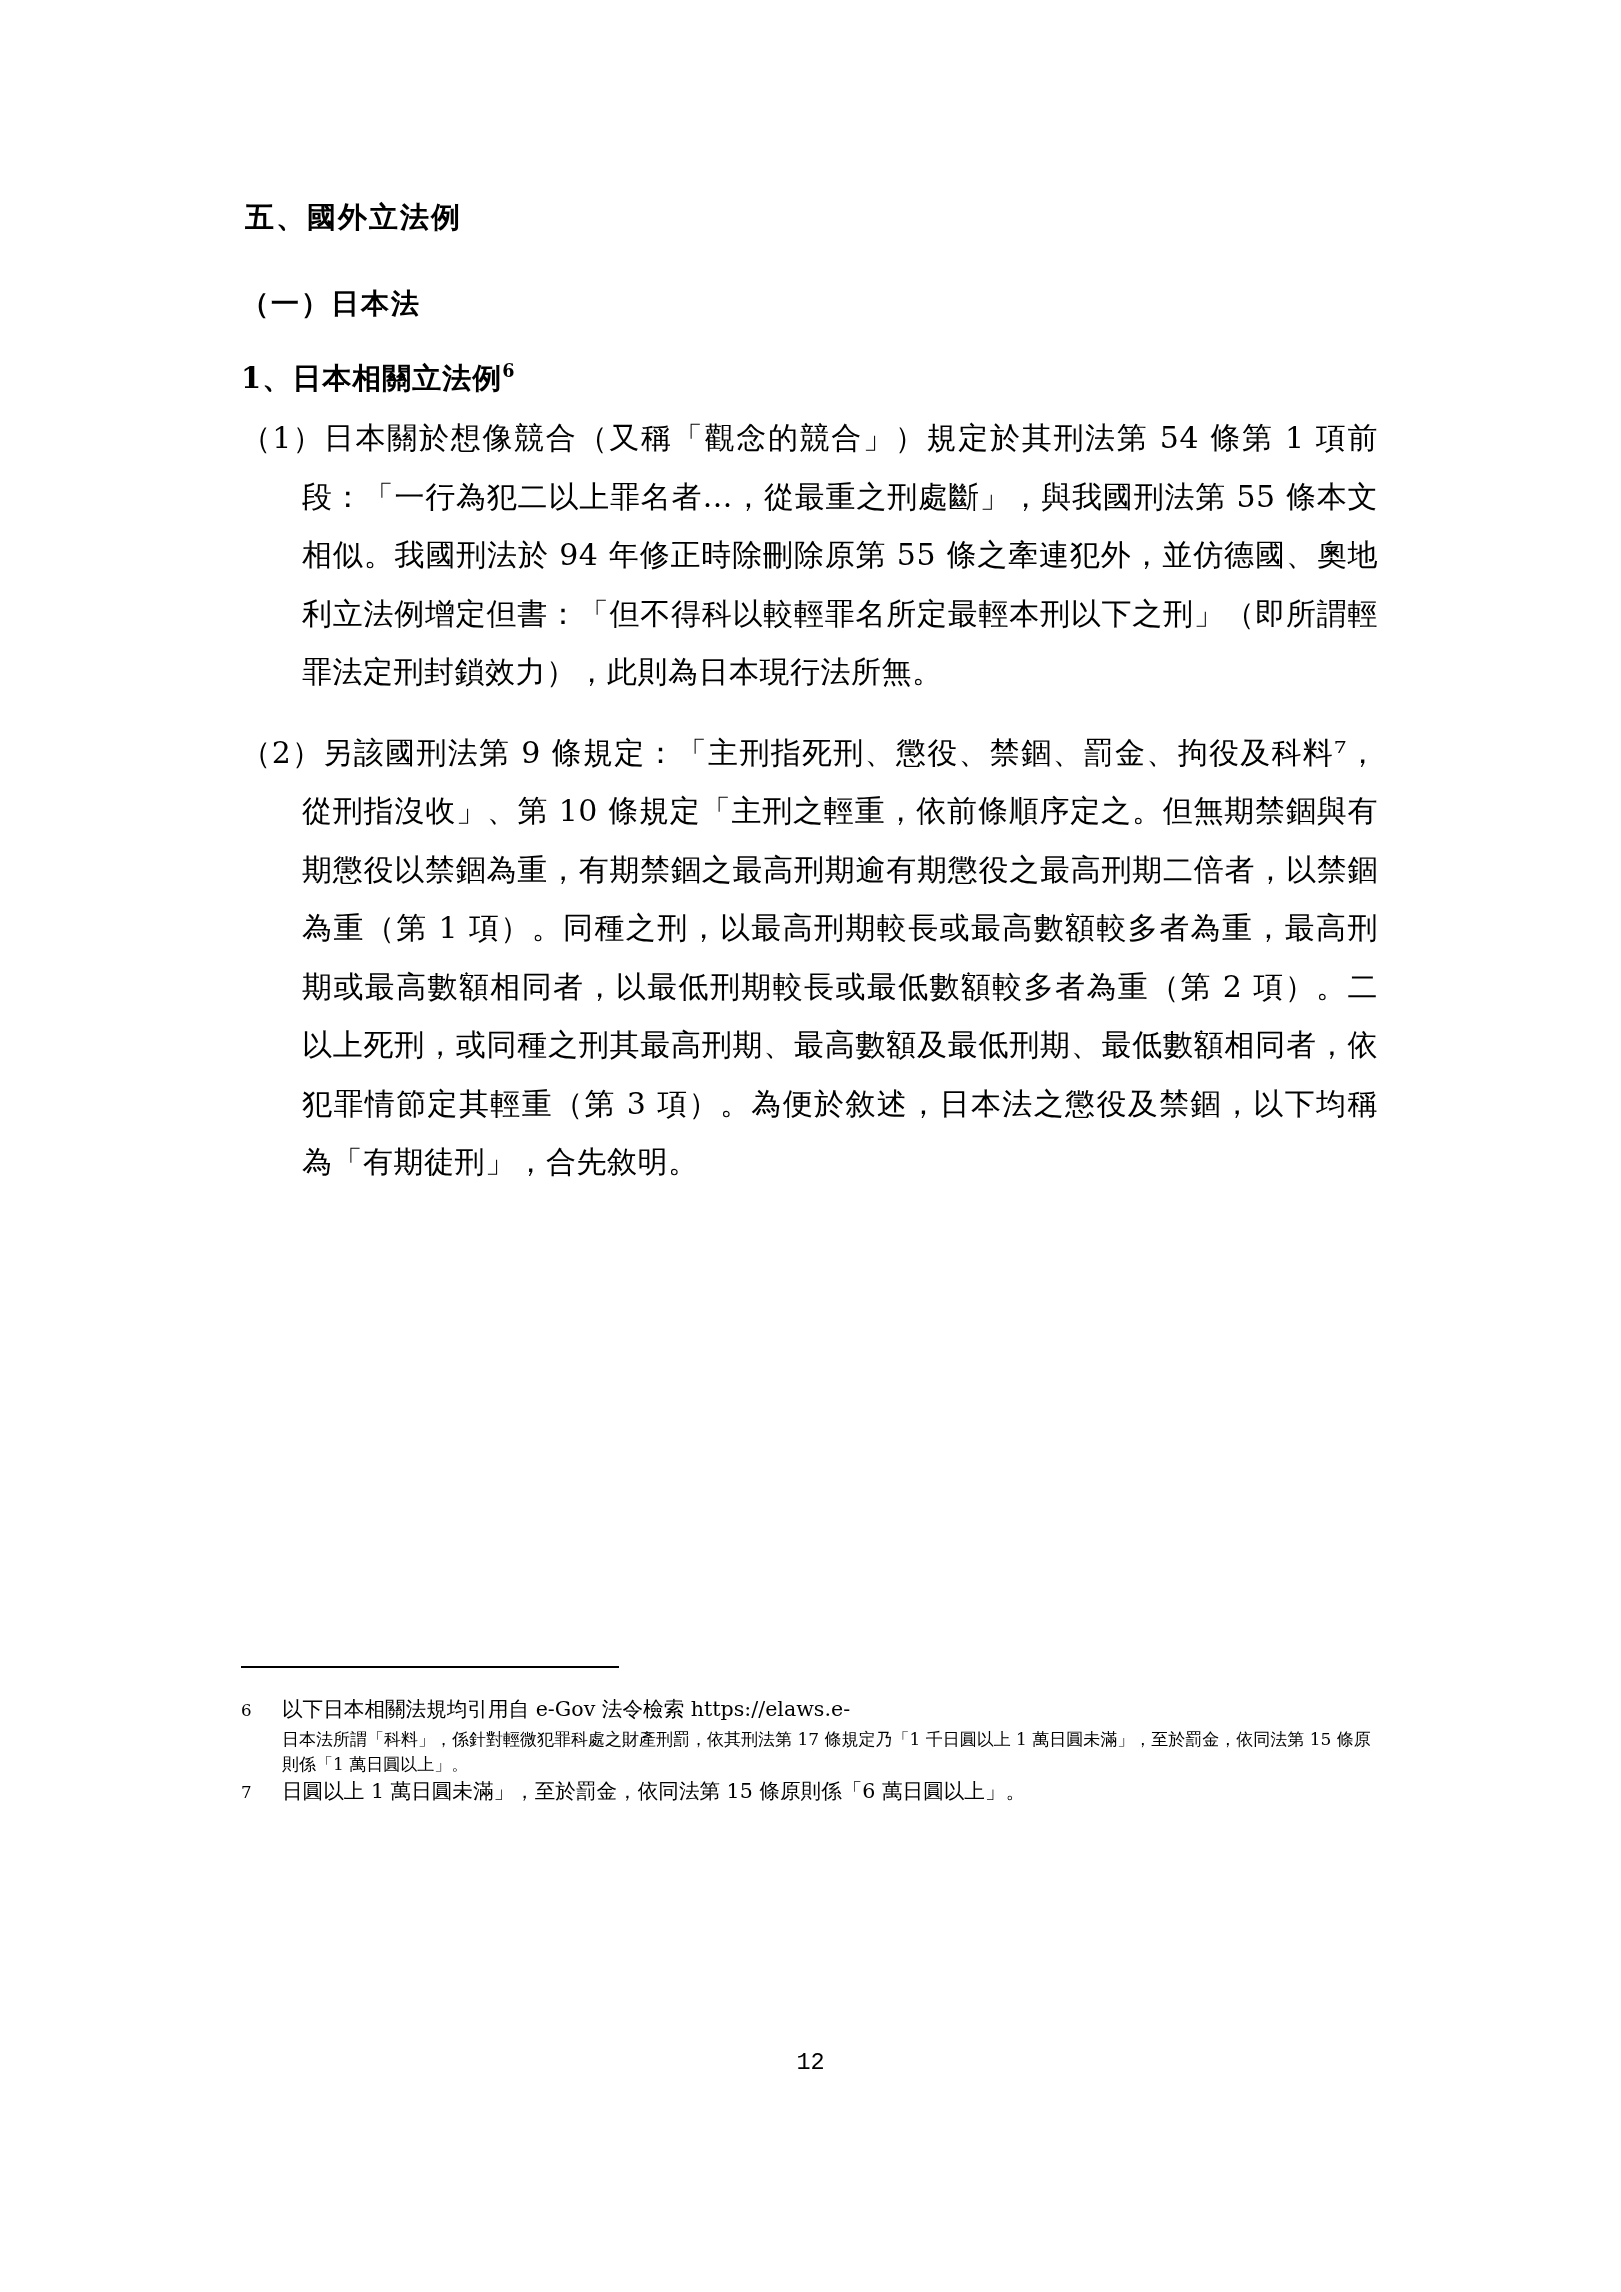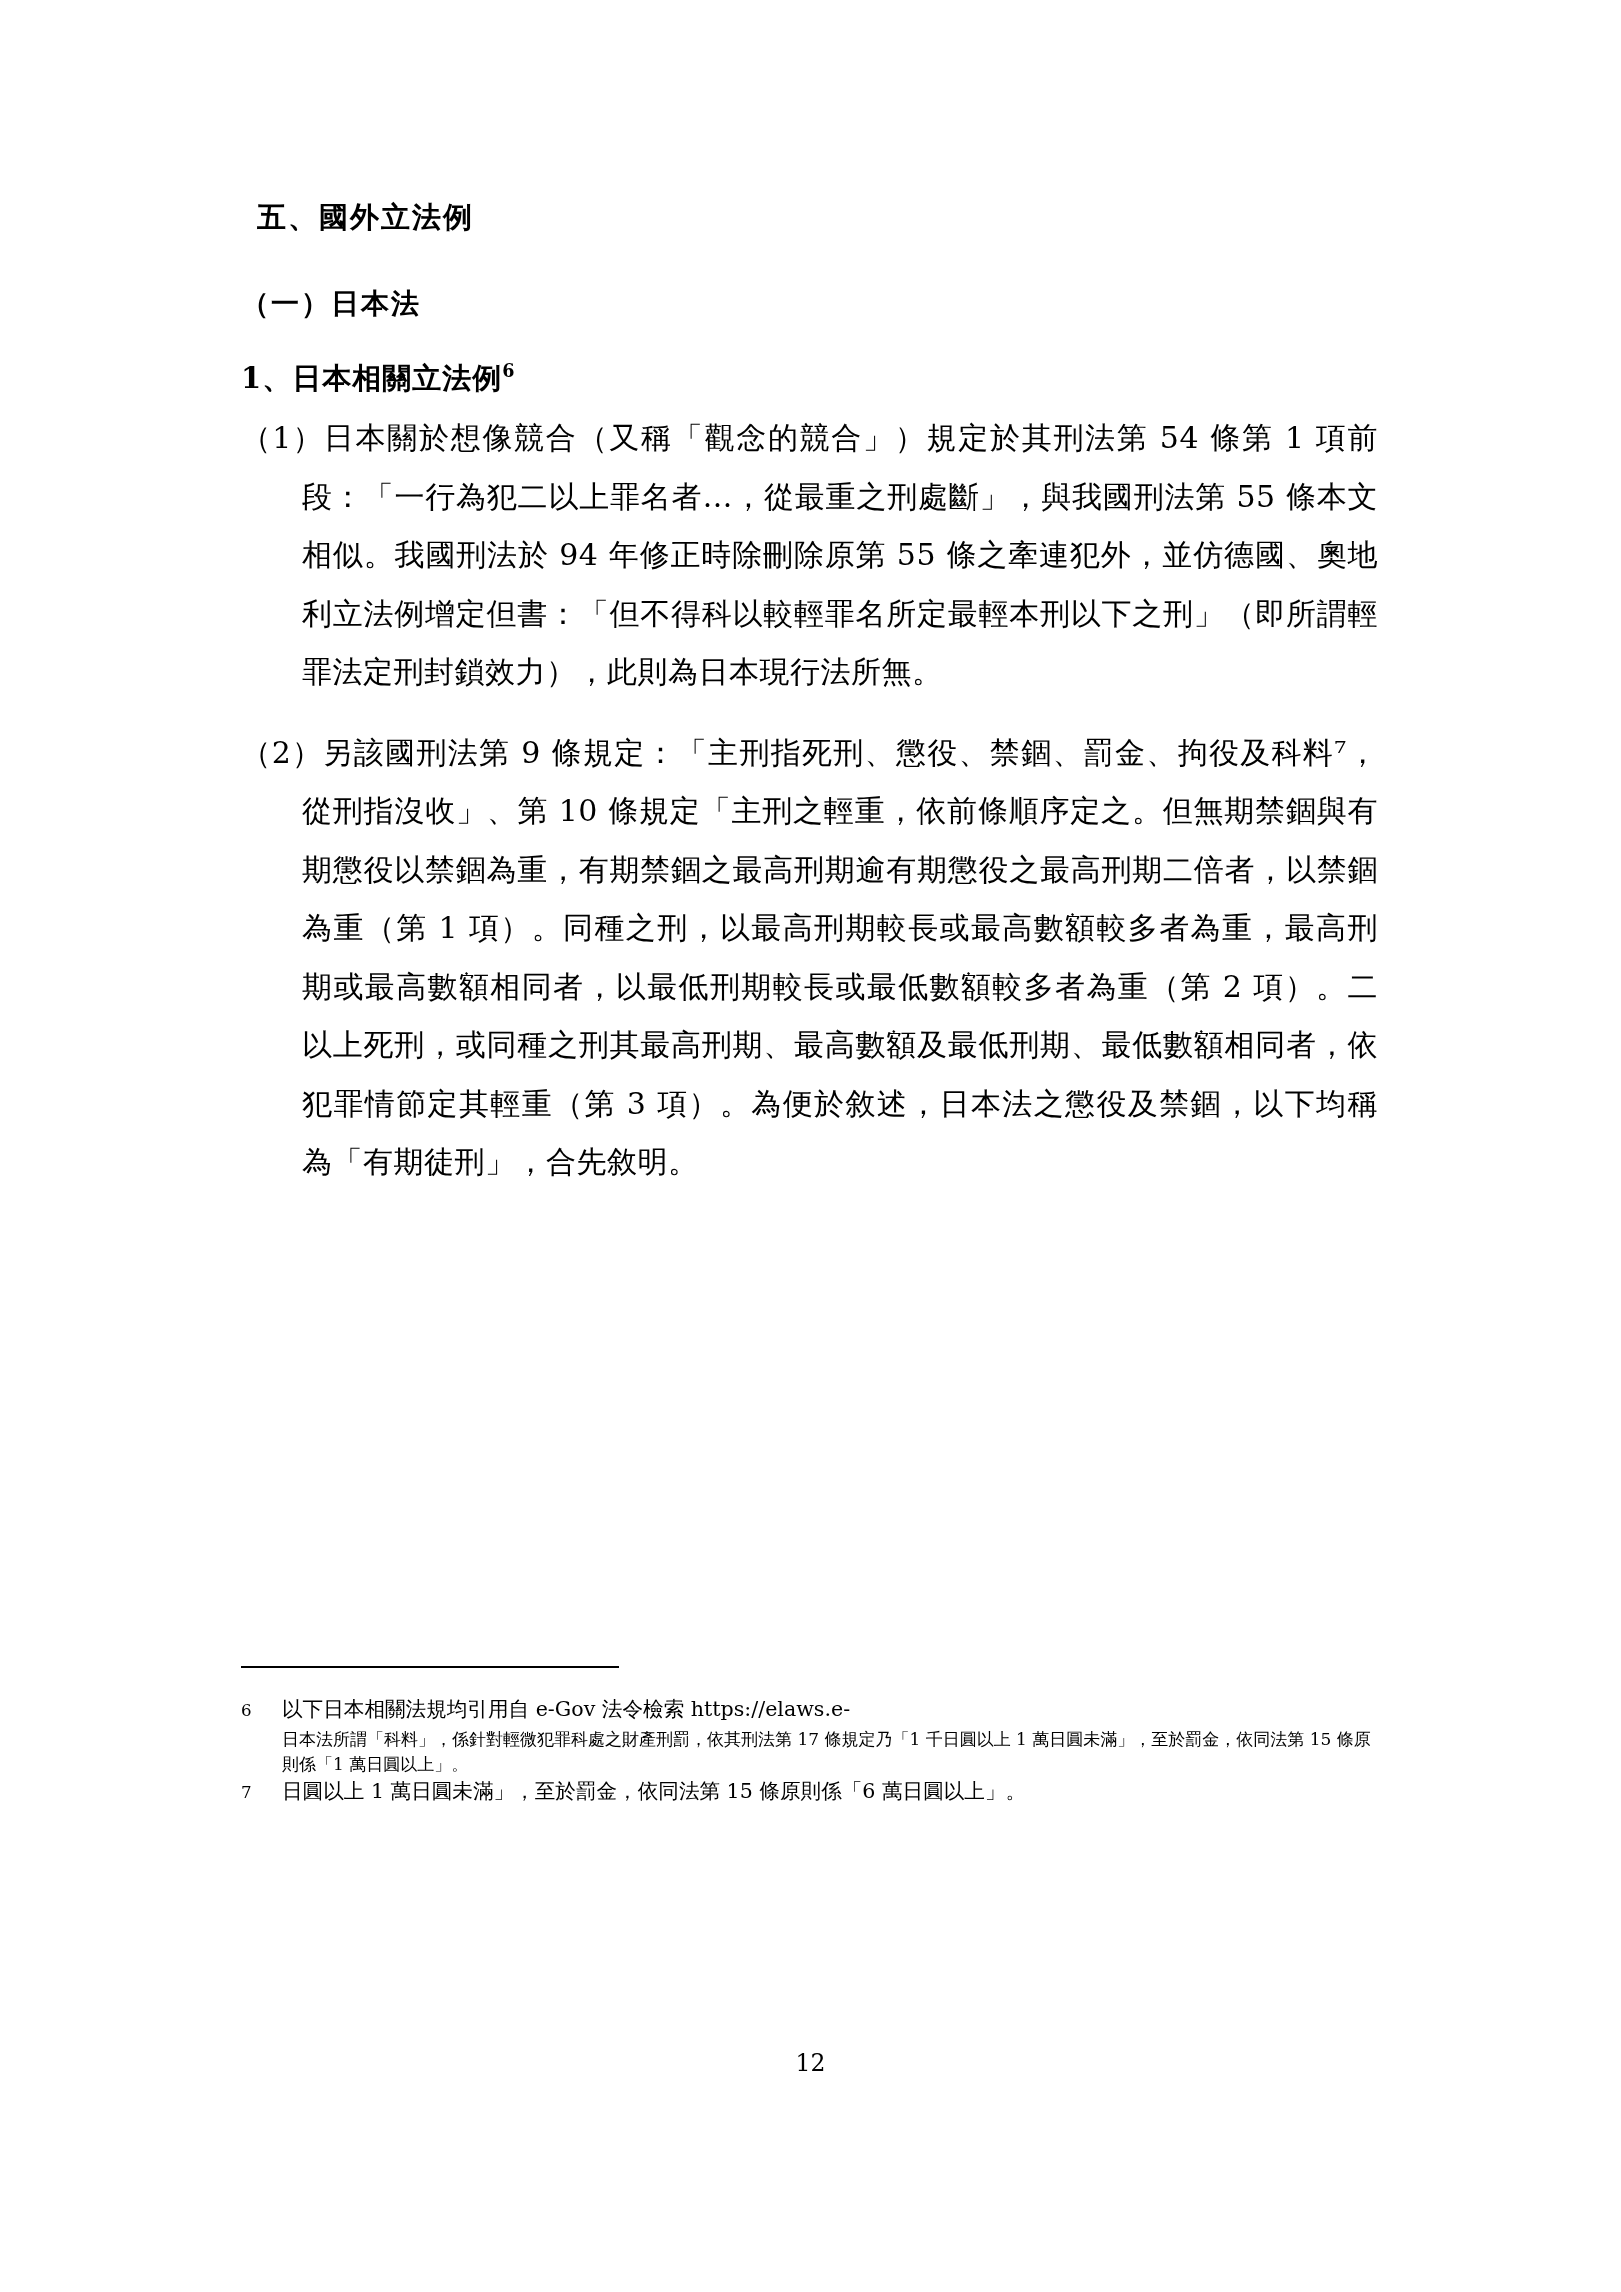--- a/index.html
+++ b/index.html
@@ -21,21 +21,21 @@
   .content {
     position: absolute;
     left: 241px;
     top: 196px;
     width: 1137px;
   }
   .h-section {
     font-size: 29px;
     font-weight: bold;
     letter-spacing: 2px;
-    margin: 0 0 43px 16px;
+    margin: 0 0 43px 4px;
     line-height: 1.5;
   }
   .h-sub {
     font-size: 28px;
     font-weight: bold;
     letter-spacing: 2px;
     margin: 0 0 31px 0;
     line-height: 1.5;
   }
   .h-item {
@@ -104,20 +104,21 @@
     line-height: 1.45;
     padding-left: 41px;
   }
   .page-number {
     position: absolute;
     left: 0;
     right: 0;
     top: 2049px;
     text-align: center;
     font-size: 23.5px;
+    font-family: Liberation Mono, monospace;
   }
 </style>
 </head>
 <body>
 
 <div class="page">
 
   <div class="content">
 
     <h1 class="h-section">五、國外立法例</h1>

